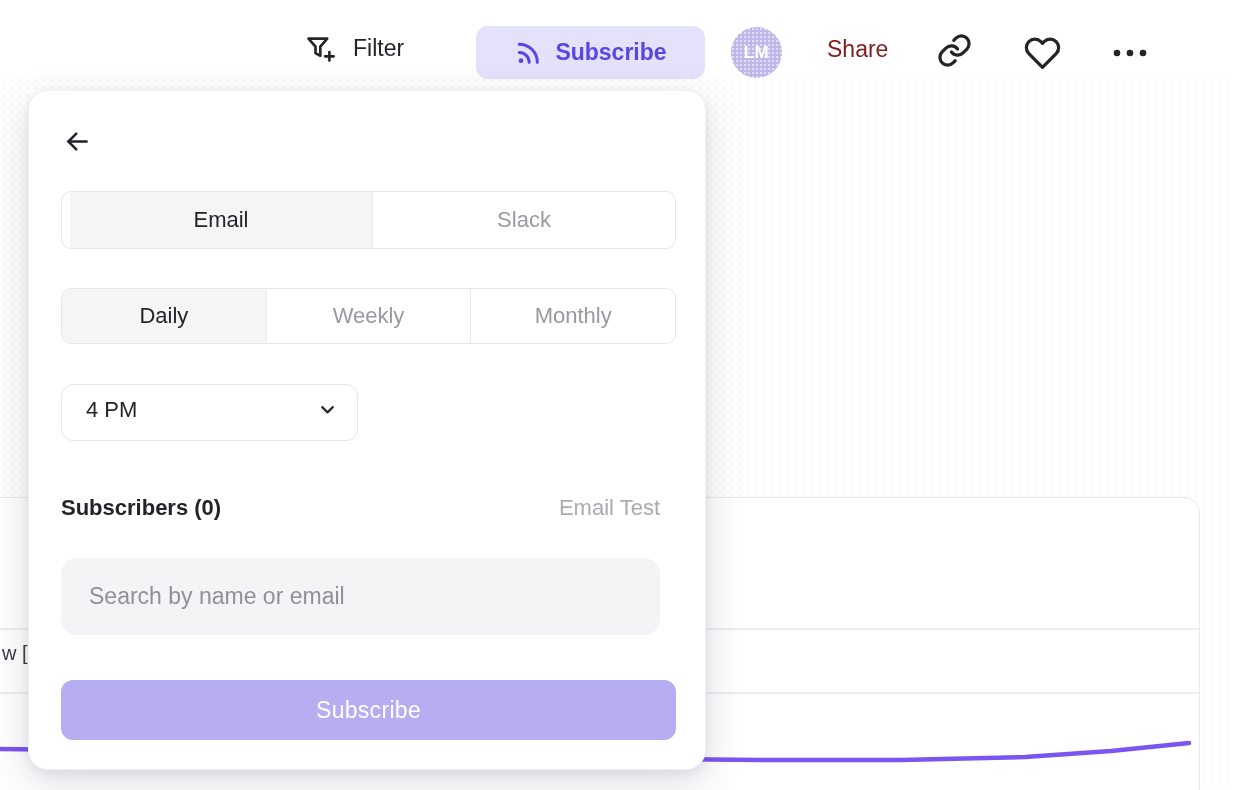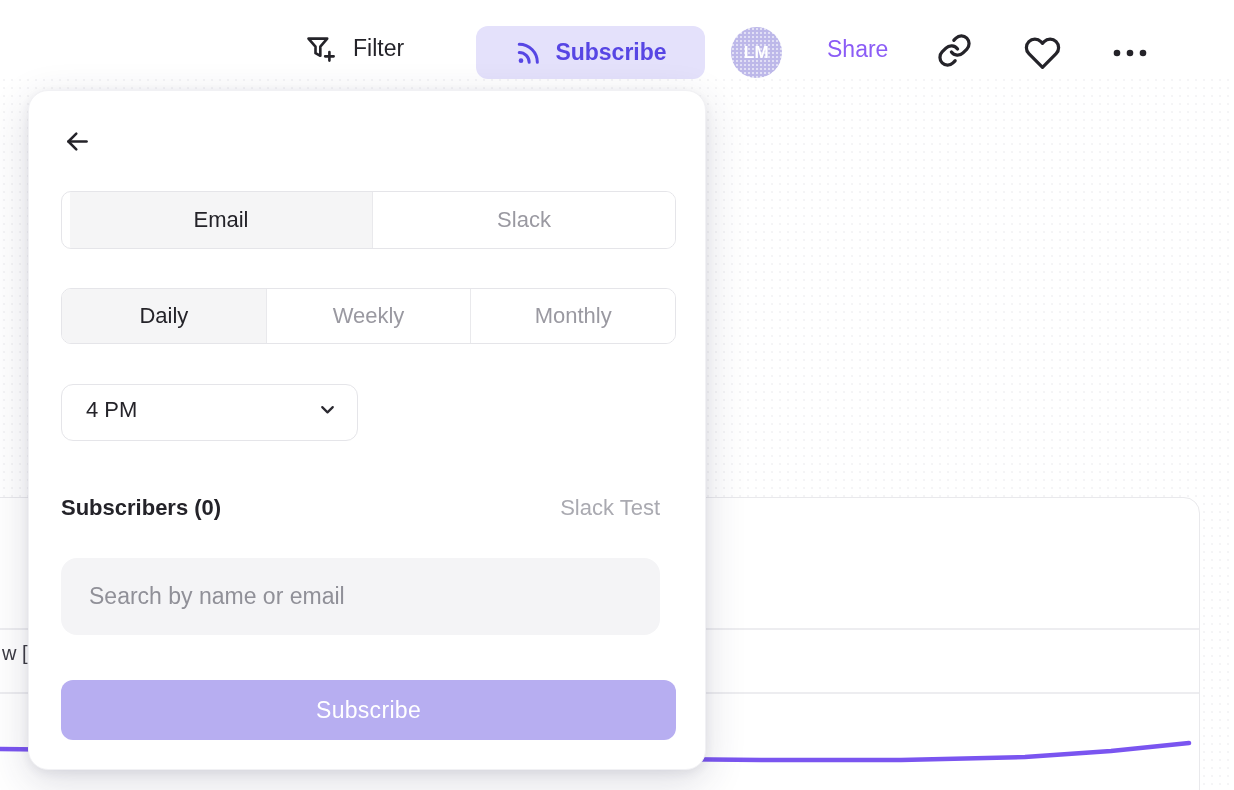--- a/index.html
+++ b/index.html
@@ -33,21 +33,21 @@
   .avatar {
     position:absolute; left:731px; top:27px; width:51px; height:51px;
     border-radius:50%; background-color:#bdb8e9;
     background-image: radial-gradient(rgba(255,255,255,0.55) 1px, transparent 1.3px);
     background-size:4px 4px;
     display:flex; align-items:center; justify-content:center;
     color:#ffffff; font-weight:700; font-size:17px; letter-spacing:0.5px; cursor:pointer;
   }
   .share-btn {
     position:absolute; left:827px; top:36px; font-size:23px; font-weight:500;
-    color:#8b5cf6; cursor:pointer;
+    color:#7f1d1d; cursor:pointer;
   }
   .tool-icon-btn { position:absolute; cursor:pointer; }
 
   
   .chart-card {
     position:absolute; left:-24px; top:497px; width:1224px; height:330px;
     background:#ffffff; border:1.5px solid #e9e9ec;
     border-radius:0 16px 0 0; z-index:1;
   }
   .gridline { position:absolute; left:0; right:0; height:1.5px; background:#ededf0; }
@@ -217,19 +217,19 @@
     <span class="icon">
       <svg width="23" height="23" viewBox="0 0 24 24" fill="none" stroke="#2a2930" stroke-width="2.3" stroke-linecap="round" stroke-linejoin="round">
         <path d="M6.5 9.5L12 15l5.5-5.5"></path>
       </svg>
     </span>
   </div>
 
 
   <div class="subs-row">
     <span class="subs-label">Subscribers (0)</span>
-    <span class="send-test">Slack Test</span>
+    <span class="send-test">Email Test</span>
   </div>
 
   <input class="search-input" type="text" value="" placeholder="Search by name or email" style="">
 
   <button class="submit-btn" disabled="">Subscribe</button>
 </div>
 
 </body></html>

